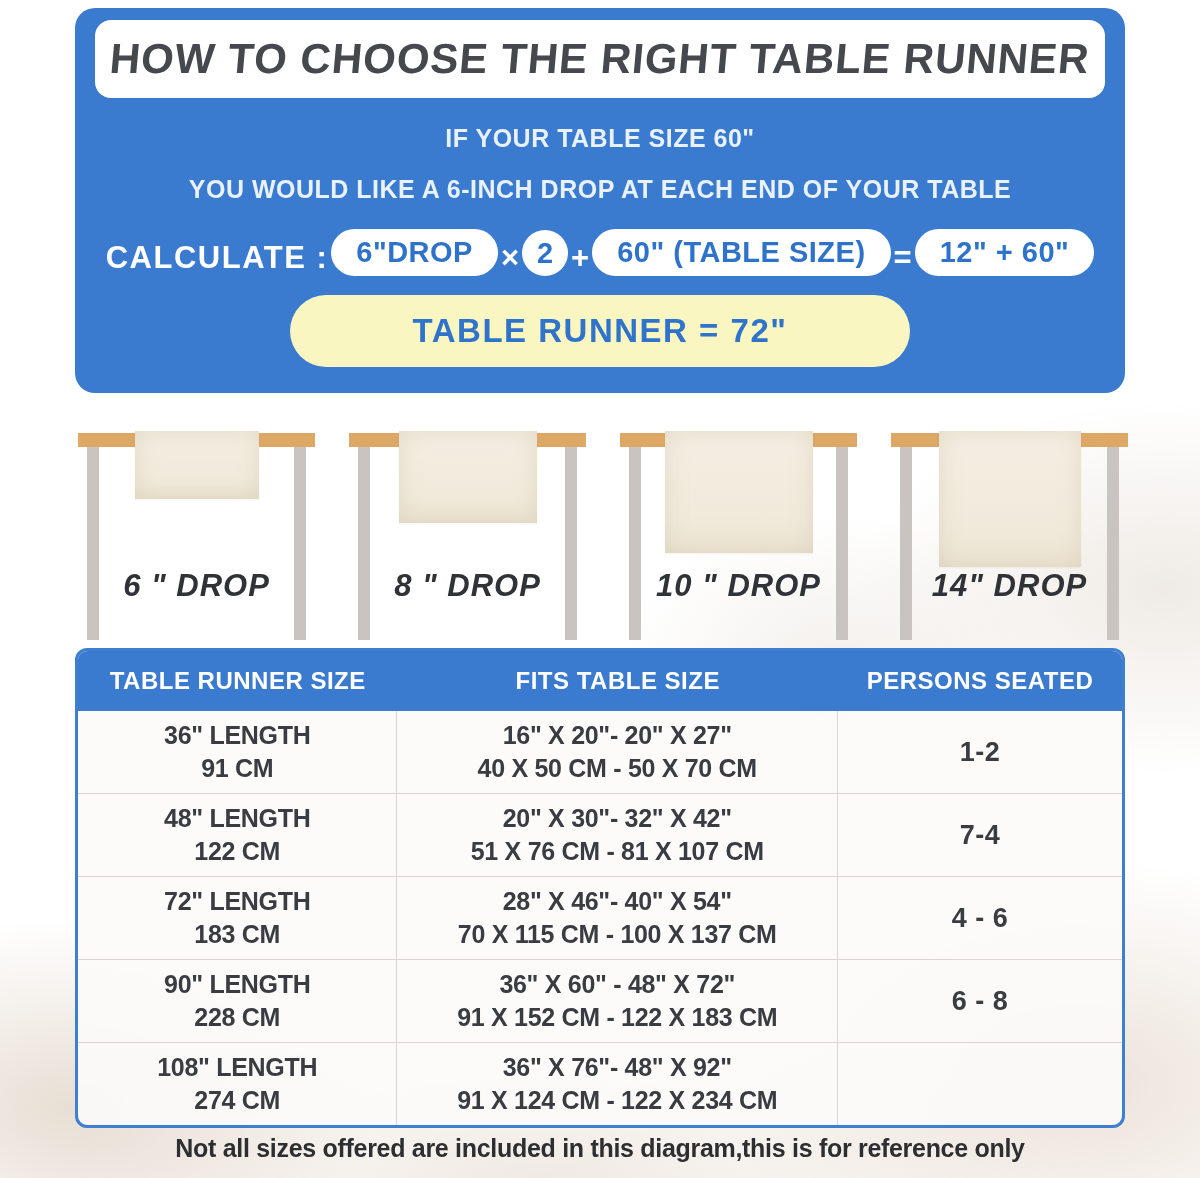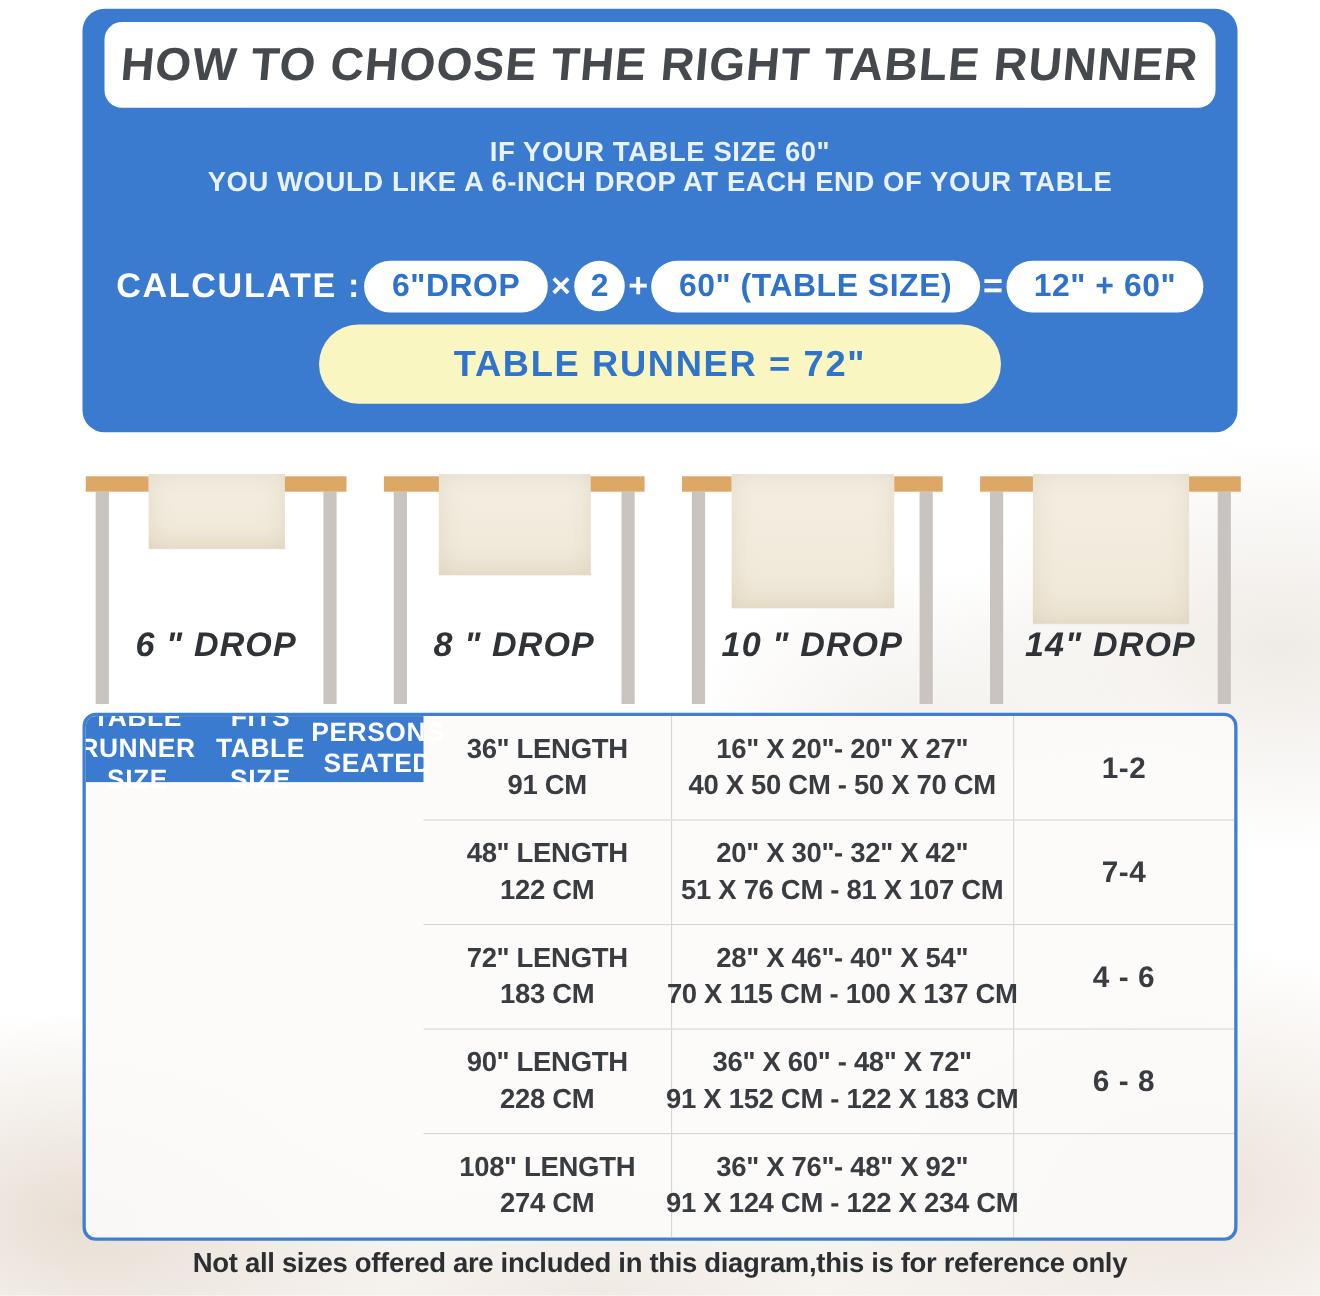--- a/index.html
+++ b/index.html
@@ -34,24 +34,24 @@
   .title-bar h1 {
     font-size:42px; font-weight:bold; color:#45494e;
     letter-spacing:1px; white-space:nowrap;
     display:inline-block; transform:skewX(-5deg);
   }
   .sub {
     position:absolute; left:0; width:100%; text-align:center;
     color:#e9f2fc; font-weight:bold; letter-spacing:0.5px;
   }
   .sub1 { top:116px; font-size:25px; }
-  .sub2 { top:144px; font-size:25px; }
+  .sub2 { top:167px; font-size:25px; }
   .calc-row {
-    position:absolute; left:0; right:0; top:224px; height:56px;
-    display:flex; align-items:center; justify-content:center; gap:3px;
+    position:absolute; left:0; right:0; top:212px; height:56px;
+    display:flex; align-items:flex-end; justify-content:center; gap:3px;
   }
   .calc-label { color:#ffffff; font-weight:bold; font-size:31px; letter-spacing:1.5px; }
   .pill {
     background:#ffffff; color:#2e73c9; font-weight:bold; font-size:29px;
     padding:7px 25px; border-radius:999px; letter-spacing:0.5px; white-space:nowrap;
   }
   .op { color:#ffffff; font-weight:bold; font-size:31px; }
   .circle {
     width:46px; height:46px; border-radius:50%; background:#ffffff;
     color:#2e73c9; font-weight:bold; font-size:29px;
@@ -87,21 +87,21 @@
     position:absolute; top:148px; left:0; width:100%; text-align:center;
     font-style:italic; font-weight:bold; font-size:31px; color:#2f3338;
     letter-spacing:1px; z-index:3; white-space:nowrap;
   }
 
   
   .size-chart {
     position:absolute; left:75px; top:648px; width:1050px; height:480px;
     border:3px solid #3f7fd0; border-radius:12px; overflow:hidden;
     background:rgba(252,251,249,0.9);
-    display:flex; flex-direction:row;
+    display:flex; flex-direction:column;
   }
   .thead {
     display:flex; height:60px; flex:0 0 60px; background:#3a7bd0;
     color:#ffffff; font-weight:bold; font-size:24px; letter-spacing:0.5px;
   }
   .th { display:flex; align-items:center; justify-content:center; text-align:center; }
   .c1 { width:30.6%; } .c2 { width:42.2%; } .c3 { width:27.2%; }
   .tbody { display:flex; flex-direction:column; flex:1; }
   .tr { display:flex; flex:1; }
   .tr + .tr { border-top:1.5px solid #d8d5d2; }

